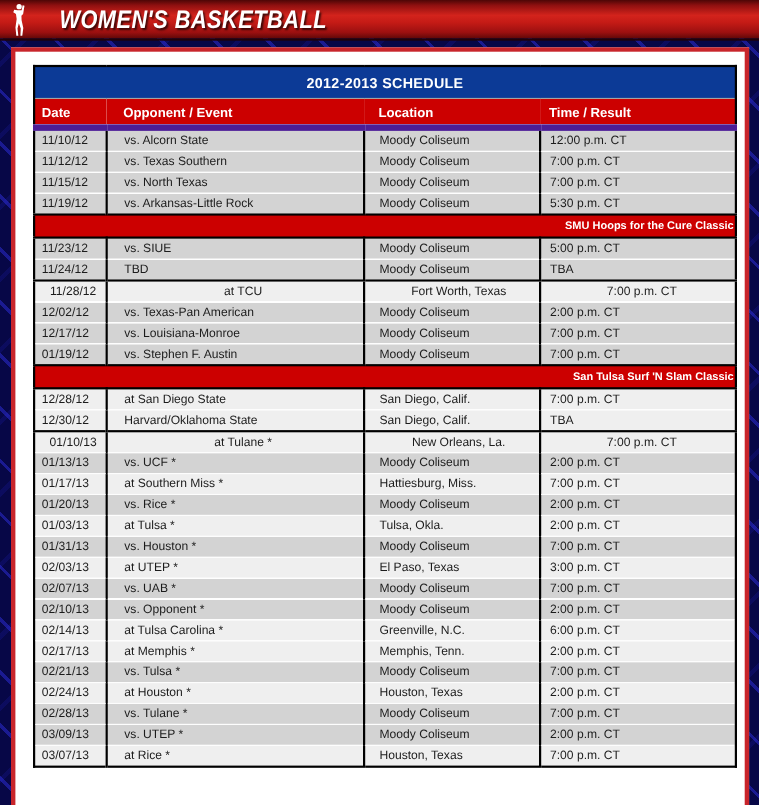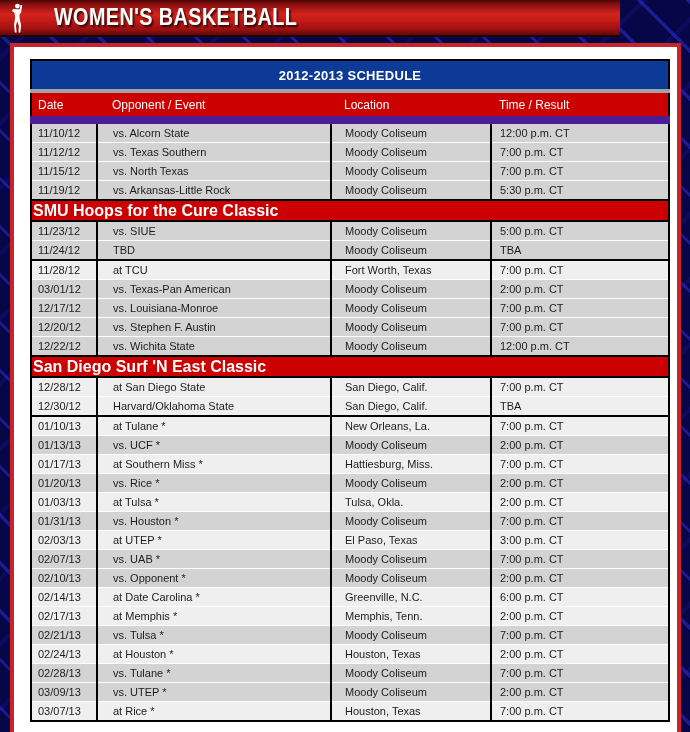--- a/index.html
+++ b/index.html
@@ -5,64 +5,65 @@
   html,body { margin:0; padding:0; }
   body {
     width:690px; height:732px; overflow:hidden; position:relative;
     font-family:"Liberation Sans", sans-serif;
     background-color: var(--page-bg-navy, #070747);
     background-image:
       repeating-linear-gradient(45deg, transparent 0 16px, rgba(50,50,235,.45) 16px 19px, transparent 19px 34px),
       repeating-linear-gradient(-45deg, transparent 0 42px, rgba(15,15,110,.6) 42px 46px);
   }
   .top-bar {
-    position:absolute; top:0; left:0; width:620px; height:37px; box-sizing:border-box;
+    position:absolute; top:0; left:0; width:690px; height:37px; box-sizing:border-box;
     background: linear-gradient(180deg, #4d0606 0%, #8f1010 14%, #d3231c 40%, #c51b16 58%, #9c1010 84%, #5f0808 100%);
     border-bottom:2px solid #20020a;
+    font-style:italic;
   }
   .player-icon { position:absolute; left:9px; top:3px; width:16px; height:31px; }
   .player-icon svg { display:block; }
   .page-title {
     position:absolute; left:54px; top:4px; color:#fff; font-weight:bold; font-size:23px;
     white-space:nowrap; transform:scaleX(.86); transform-origin:0 0;
     text-shadow:2px 2px 2px rgba(0,0,0,.7); letter-spacing:.5px;
   }
   .content-box {
     position:absolute; left:10px; top:43px; width:663px; height:700px;
     background:#fff; border:4px solid var(--box-border-red, #c8252b);
   }
   table.schedule {
     position:absolute; left:16px; top:12px; width:638px;
     table-layout:fixed; border-collapse:collapse; border:2px solid #000;
     background:#fff;
   }
   col.c-date { width:66px; } col.c-opp { width:234px; } col.c-loc { width:160px; } col.c-time { width:178px; }
   .title-row td {
     background:var(--navy-blue, #0c3a96); color:#fff; font-weight:bold; font-size:13px;
-    text-align:center; height:26px; letter-spacing:.3px; border-bottom:4px solid #a3a3a3;
+    text-align:center; height:26px; letter-spacing:.3px; border-bottom:1px solid #a3a3a3;
   }
   .head-row th {
-    background:var(--accent-red, #cc0000); color:#fff; font-weight:normal; font-size:12px;
-    text-align:left; height:21px; border-bottom:8px solid #4c1d95; white-space:nowrap; overflow:hidden;
+    background:var(--accent-red, #cc0000); color:#fff; font-weight:bold; font-size:12px;
+    text-align:left; height:21px; border-bottom:6px solid #4c1d95; white-space:nowrap; overflow:hidden;
   }
   th.c1, td.c1 { padding-left:6px; }
   th.c2, td.c2 { padding-left:15px; }
   th.c3, td.c3 { padding-left:13px; }
   th.c4, td.c4 { padding-left:8px; }
   .game-row td {
     font-size:11px; color:#1c1c1c; height:16px; line-height:16px;
     border-top:1px solid #fdfdfd; white-space:nowrap; overflow:hidden;
   }
   .game-row td.c2, .game-row td.c3, .game-row td.c4 { border-left:2px solid #000; }
   .game-row.home td { background:var(--row-home-gray, #d3d3d3); }
   .game-row.away td { background:var(--row-away-light, #efefef); }
-  .game-row.divider td { border-top:2px solid #000; }
+  .game-row.divider td { border-top:2px solid #000;text-align:center; }
   .section-row td {
-    background:var(--accent-red, #cc0000); color:#fff; font-weight:bold; font-size:16px;
-    text-align:left; height:17px; line-height:17px;
+    background:var(--accent-red, #cc0000); color:#fff; font-weight:bold; font-size:10px;
+    text-align:right; height:17px; line-height:17px;
     border-top:2px solid #000; border-bottom:2px solid #000;
   }
 </style>
 </head>
 <body>
 
 <div class="top-bar">
   <span class="player-icon">
     <svg viewBox="0 0 20 40" width="16" height="31" xmlns="http://www.w3.org/2000/svg">
       <g fill="#ffffff">
@@ -133,45 +134,39 @@
           <td class="c3">Moody Coliseum</td>
           <td class="c4">TBA</td>
         </tr>
         <tr class="game-row away divider">
           <td class="c1">11/28/12</td>
           <td class="c2">at TCU</td>
           <td class="c3">Fort Worth, Texas</td>
           <td class="c4">7:00 p.m. CT</td>
         </tr>
         <tr class="game-row home">
-          <td class="c1">03/01/12</td>
+          <td class="c1">12/02/12</td>
           <td class="c2">vs. Texas-Pan American</td>
           <td class="c3">Moody Coliseum</td>
           <td class="c4">2:00 p.m. CT</td>
         </tr>
         <tr class="game-row home">
           <td class="c1">12/17/12</td>
           <td class="c2">vs. Louisiana-Monroe</td>
           <td class="c3">Moody Coliseum</td>
           <td class="c4">7:00 p.m. CT</td>
         </tr>
         <tr class="game-row home">
-          <td class="c1">12/20/12</td>
+          <td class="c1">01/19/12</td>
           <td class="c2">vs. Stephen F. Austin</td>
           <td class="c3">Moody Coliseum</td>
           <td class="c4">7:00 p.m. CT</td>
         </tr>
-        <tr class="game-row home">
-          <td class="c1">12/22/12</td>
-          <td class="c2">vs. Wichita State</td>
-          <td class="c3">Moody Coliseum</td>
-          <td class="c4">12:00 p.m. CT</td>
-        </tr>
         <tr class="section-row">
-          <td colspan="4">San Diego Surf 'N East Classic</td>
+          <td colspan="4">San Tulsa Surf 'N Slam Classic</td>
         </tr>
         <tr class="game-row away">
           <td class="c1">12/28/12</td>
           <td class="c2">at San Diego State</td>
           <td class="c3">San Diego, Calif.</td>
           <td class="c4">7:00 p.m. CT</td>
         </tr>
         <tr class="game-row away">
           <td class="c1">12/30/12</td>
           <td class="c2">Harvard/Oklahoma State</td>
@@ -227,21 +222,21 @@
           <td class="c4">7:00 p.m. CT</td>
         </tr>
         <tr class="game-row home">
           <td class="c1">02/10/13</td>
           <td class="c2">vs. Opponent *</td>
           <td class="c3">Moody Coliseum</td>
           <td class="c4">2:00 p.m. CT</td>
         </tr>
         <tr class="game-row away">
           <td class="c1">02/14/13</td>
-          <td class="c2">at Date Carolina *</td>
+          <td class="c2">at Tulsa Carolina *</td>
           <td class="c3">Greenville, N.C.</td>
           <td class="c4">6:00 p.m. CT</td>
         </tr>
         <tr class="game-row away">
           <td class="c1">02/17/13</td>
           <td class="c2">at Memphis *</td>
           <td class="c3">Memphis, Tenn.</td>
           <td class="c4">2:00 p.m. CT</td>
         </tr>
         <tr class="game-row home">

